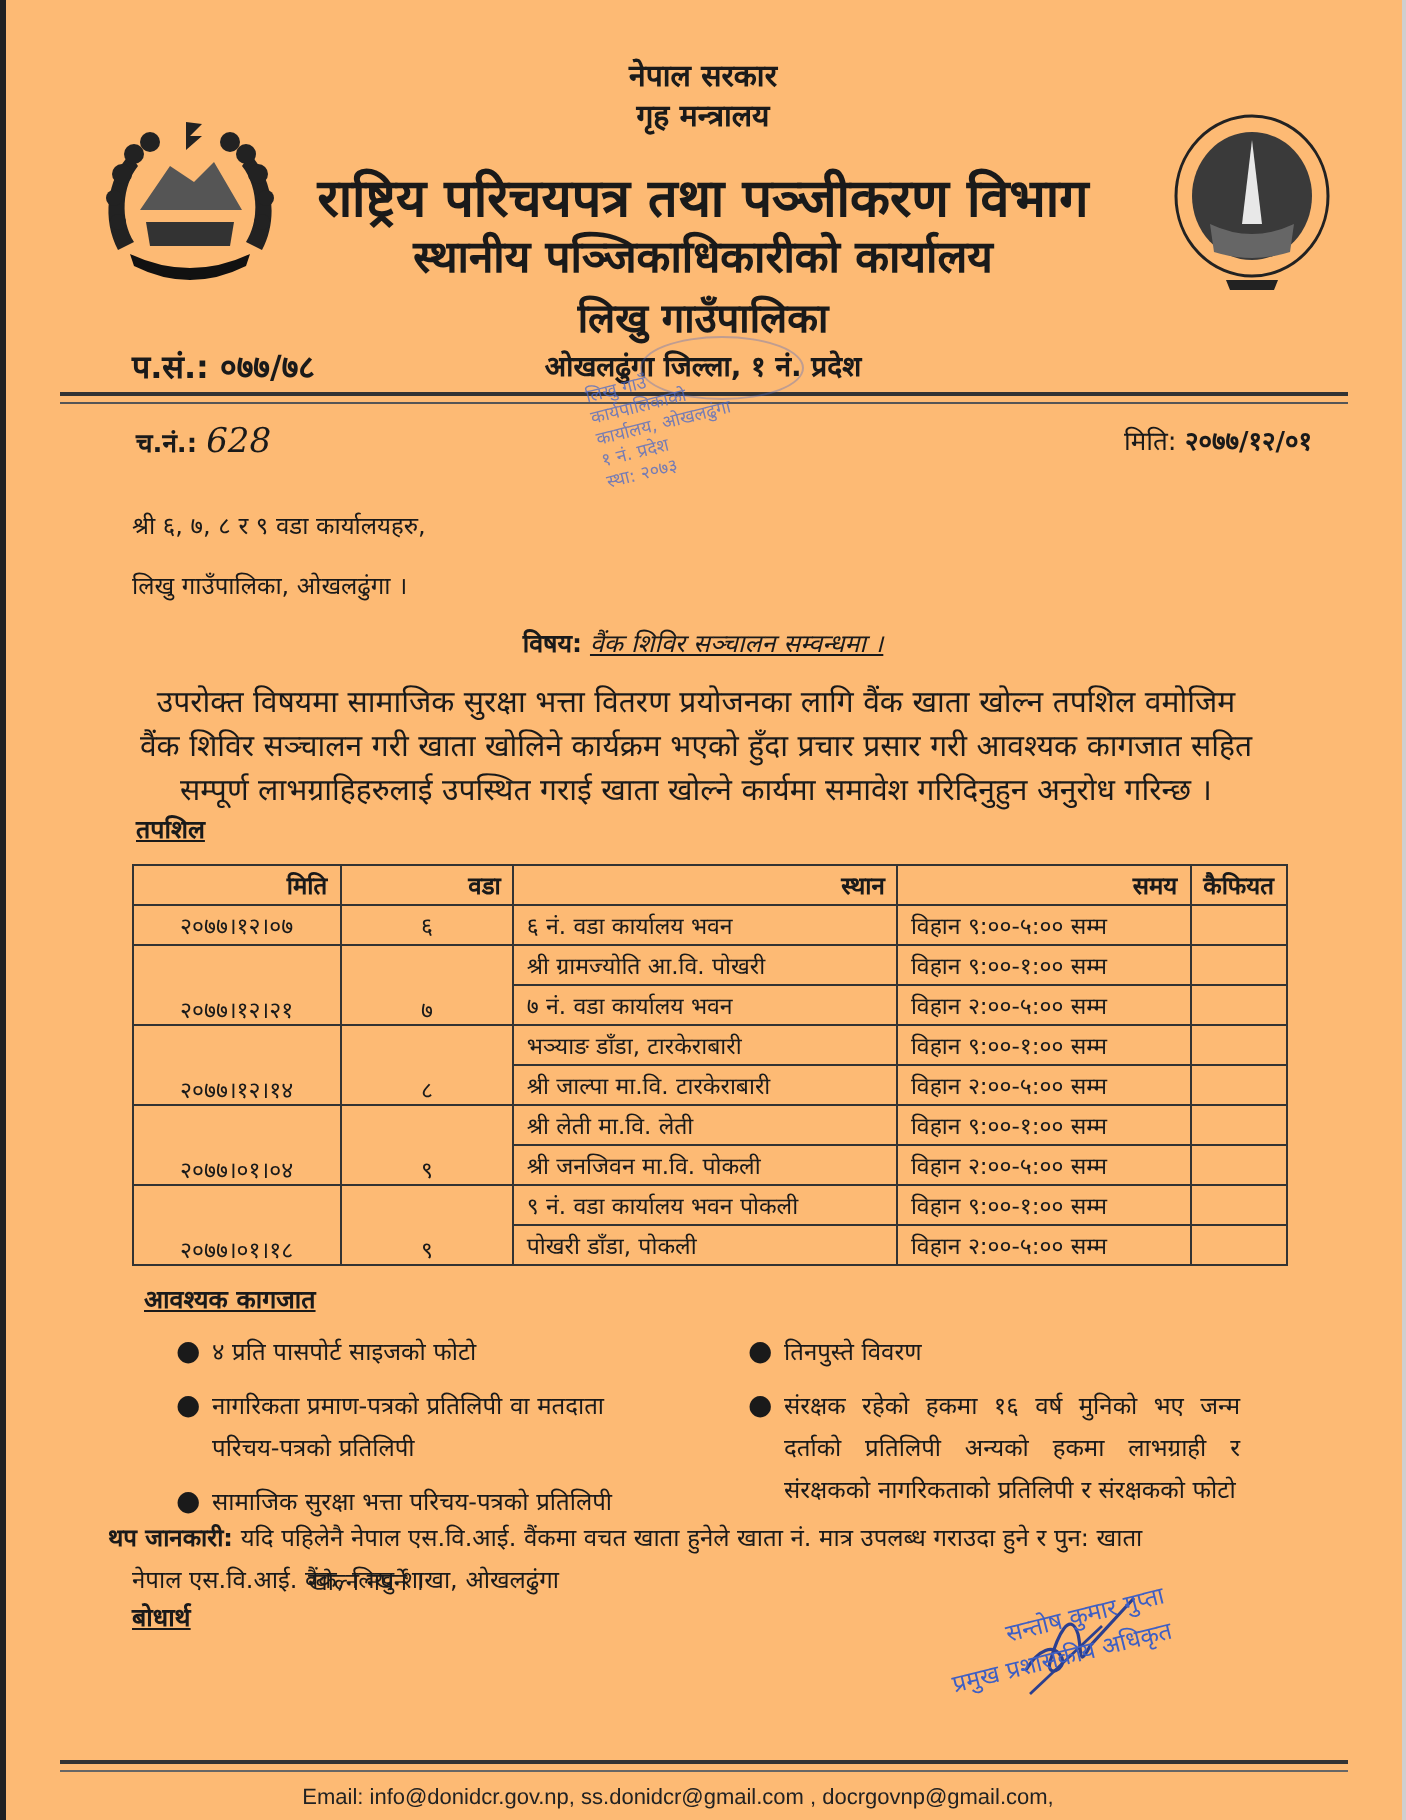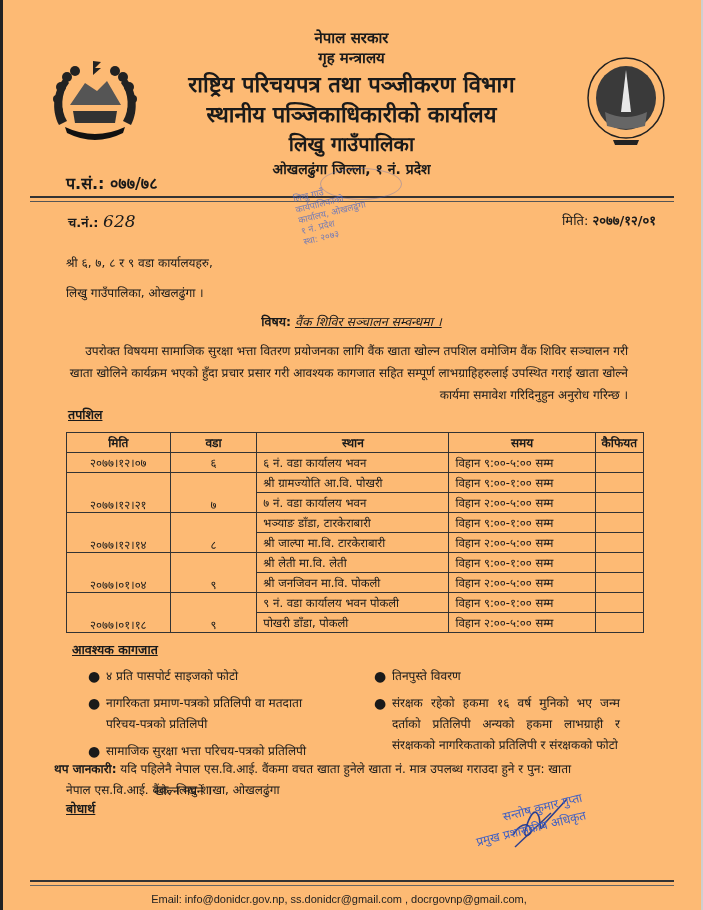--- a/index.html
+++ b/index.html
@@ -4,21 +4,21 @@
 <style>
   html, body { margin:0; padding:0; background:#ffffff; }
   body { width:703px; height:910px; position:relative; overflow:hidden; font-family:"DejaVu Sans", sans-serif; color:#1a1a1a; }
   .page { position:absolute; left:0; top:0; width:703px; height:910px; background:#fdba74; }
   .edge-left { position:absolute; left:0; top:0; width:3px; height:910px; background:#222; }
   .edge-right { position:absolute; right:0; top:0; width:2px; height:910px; background:#cfcfcf; }
 
   .hdr { position:absolute; left:0; top:28px; width:703px; text-align:center; font-family:"DejaVu Sans", sans-serif; font-weight:bold; }
   .hdr .l1 { font-size:15px; line-height:20px; }
   .hdr .l2 { font-size:15px; line-height:20px; }
-  .hdr .l3 { font-size:22px; line-height:30px; margin-top:2px; }
+  .hdr .l3 { font-size:26px; line-height:30px; margin-top:17px; }
   .hdr .l4 { font-size:22px; line-height:30px; }
   .hdr .l5 { font-size:20px; line-height:28px; }
   .hdr .l6 { font-size:14px; line-height:22px; }
 
   .emblem-left { position:absolute; left:45px; top:55px; width:100px; height:95px; }
   .emblem-right { position:absolute; left:585px; top:52px; width:82px; height:100px; }
 
   .pasa { position:absolute; left:66px; top:172px; font-size:16px; font-weight:bold; }
   .rule-top { position:absolute; left:30px; top:196px; width:644px; height:3px; border-top:2px solid #333; border-bottom:1px solid #555; }
   .chana { position:absolute; left:68px; top:211px; font-size:13px; font-weight:bold; }
@@ -28,26 +28,26 @@
 
   .stamp { position:absolute; left:300px; top:180px; width:110px; height:80px; color:#4a68c9; font-size:9px; line-height:11px; transform:rotate(-14deg); opacity:.75; }
   .stamp-ring { position:absolute; left:320px; top:168px; width:80px; height:30px; border-radius:50%; border:1px solid rgba(74,104,201,.35); }
 
   .addr1 { position:absolute; left:66px; top:254px; font-size:12px; }
   .addr2 { position:absolute; left:66px; top:284px; font-size:12px; }
   .subject { position:absolute; left:0; width:703px; top:313px; text-align:center; font-size:12.5px; }
   .subject .lbl { font-weight:bold;margin-top:24px; }
   .subject .txt { font-style:italic; text-decoration:underline; }
 
-  .body { position:absolute; left:68px; top:340px; width:560px; font-size:12px; line-height:22px; text-align:right; }
+  .body { position:absolute; left:68px; top:340px; width:560px; font-size:15px; line-height:22px; text-align:center; }
   .tapsil { position:absolute; left:68px; top:406px; font-size:12.5px; font-weight:bold; text-decoration:underline; }
 
   table.sched { position:absolute; left:66px; top:432px; width:578px; border-collapse:collapse; font-size:11.5px; }
   table.sched th, table.sched td { border:1px solid #333; height:19px; padding:0 6px; }
-  table.sched th { font-weight:bold; text-align:center; font-size:12px;margin-left:24px; }
+  table.sched th { font-weight:bold; text-align:right; font-size:12px;margin-left:24px; }
   table.sched td.c { text-align:center; }
   table.sched td.dt { text-align:center; vertical-align:bottom; }
   table.sched td.wd { text-align:center; vertical-align:bottom; }
 
   .docs-title { position:absolute; left:72px; top:641px; font-size:12.5px; font-weight:bold; text-decoration:underline; }
   .doclist { position:absolute; font-size:12px; line-height:21px; }
   .doclist .it { position:relative; padding-left:22px; margin-bottom:6px; }
   .doclist .it .bul { position:absolute; left:4px; top:0; font-size:14px; }
   .dl-left { left:84px; top:666px; width:240px; }
   .dl-right { left:370px; top:666px; width:250px; text-align:justify; }

